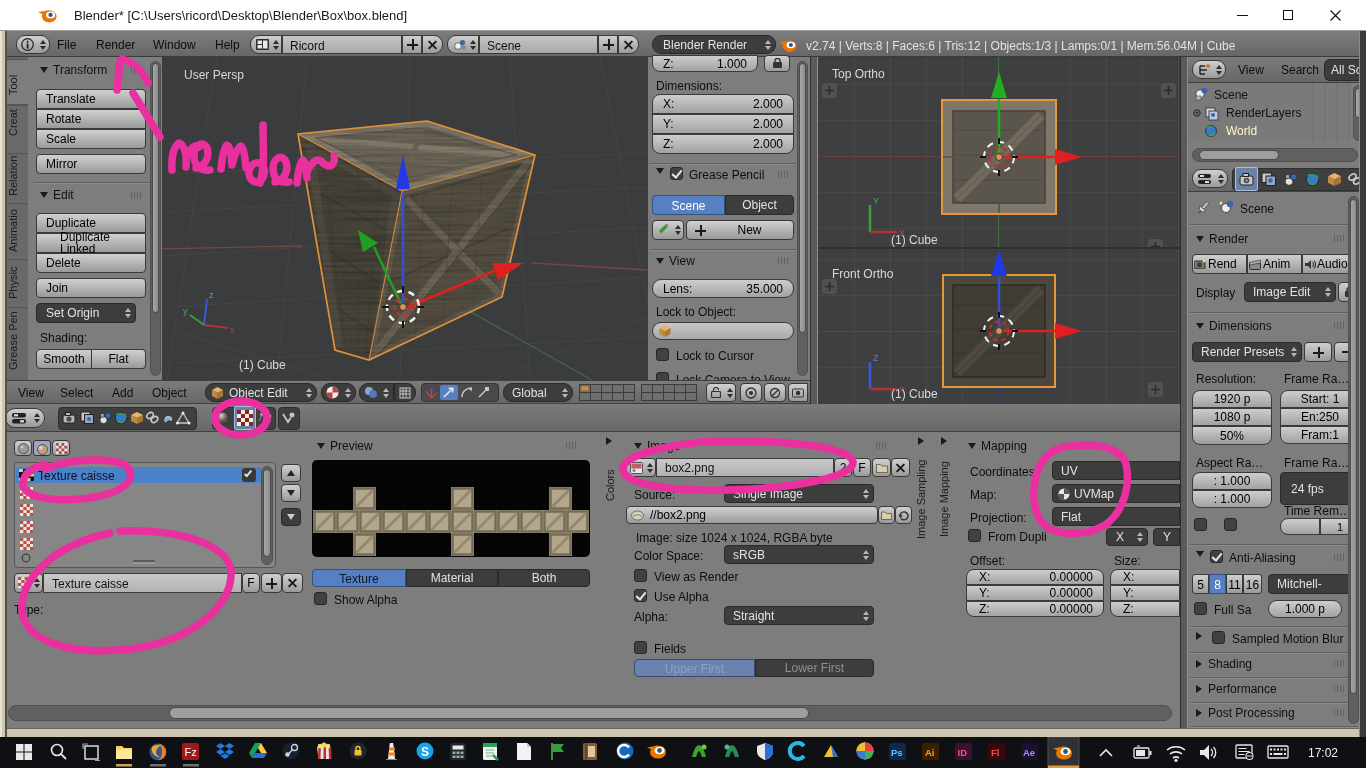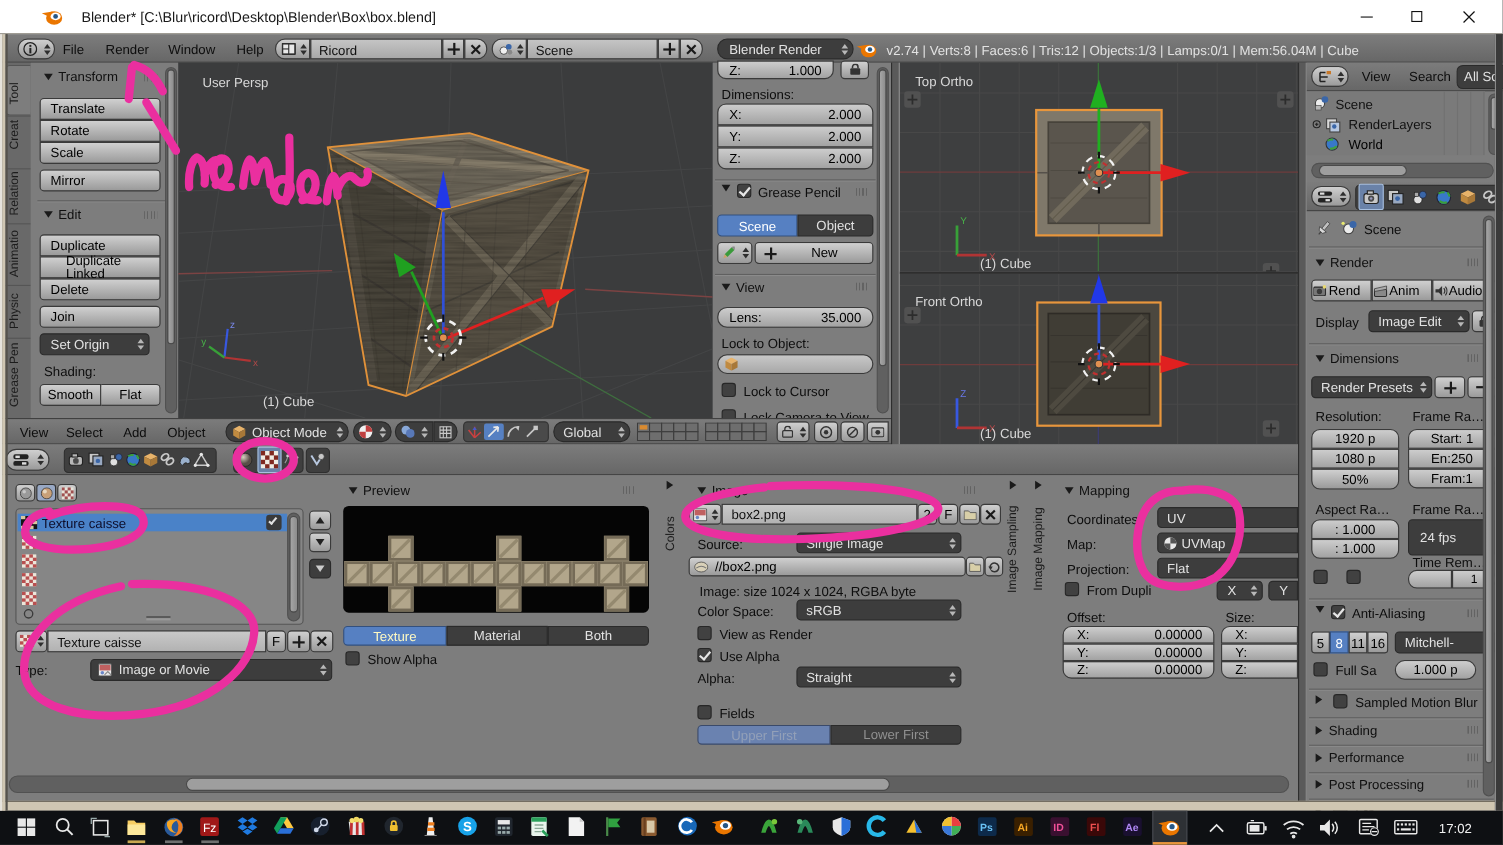--- a/index.html
+++ b/index.html
@@ -45,21 +45,21 @@
 <body>
 <div id="root">
 
   <div class="abs" style="left:0;top:0;width:1366px;height:31px;background:#ffffff;border-bottom:1px solid #9f9c94;">
     <svg class="abs" style="left:38px;top:7px" width="19" height="17" viewBox="0 0 22 18">
       <ellipse cx="13" cy="10" rx="8.5" ry="7" fill="#ea7600"></ellipse>
       <ellipse cx="14.5" cy="8.3" rx="5.3" ry="4" fill="#fff"></ellipse>
       <circle cx="14.5" cy="8.3" r="2.5" fill="#265787"></circle>
       <path d="M0,5 L11.5,3.2 L7.5,8.6 Z" fill="#ea7600"></path>
     </svg>
-    <div class="abs" style="left:74px;top:8px;font-size:13px;color:#1a1a1a;">Blender* [C:\Blur\ricord\Desktop\Blender\Box\box.blend]</div>
+    <div class="abs" style="left:74px;top:8px;font-size:13px;color:#1a1a1a;">Blender* [C:\Users\ricord\Desktop\Blender\Box\box.blend]</div>
     <div class="abs" style="left:1237px;top:15px;width:11px;height:1px;background:#111;"></div>
     <div class="abs" style="left:1283px;top:10px;width:10px;height:10px;border:1px solid #111;"></div>
     <svg class="abs" style="left:1330px;top:10px" width="11" height="11">
         <path d="M0.5,0.5 L10.5,10.5 M10.5,0.5 L0.5,10.5" stroke="#111" stroke-width="1.1"></path>
       </svg>
   </div>
 
   <div class="abs" style="left:0;top:32px;width:1366px;height:25px;background:linear-gradient(#7c7c7c,#676767);border-bottom:1px solid #3a3a3a;">
     <div class="btn" style="left:16px;top:3px;width:34px;height:19px;border-radius:9px;">
       <svg width="13" height="13" style="margin-left:4px">
@@ -362,21 +362,21 @@
     <div class="lbl" style="left:18px;top:5px;">View</div>
     <div class="lbl" style="left:60px;top:5px;">Select</div>
     <div class="lbl" style="left:112px;top:5px;">Add</div>
     <div class="lbl" style="left:152px;top:5px;">Object</div>
     <div class="dd" style="left:205px;top:2px;width:112px;height:19px;border-radius:9px;">
       <svg width="13" height="13" style="margin-left:5px">
           <polygon points="6.5,1 12,4 6.5,7 1,4" fill="#e8b36a"></polygon>
           <polygon points="1,4 6.5,7 6.5,13 1,10" fill="#c08a40"></polygon>
           <polygon points="12,4 6.5,7 6.5,13 12,10" fill="#a87838"></polygon>
         </svg>
-      <span style="margin-left:5px;">Object Mode</span>
+      <span style="margin-left:5px;">Object Edit</span>
         <span class="spin">
           <b></b>
           <i></i>
         </span>
       </div>
     <div class="dd" style="left:321px;top:2px;width:35px;height:19px;border-radius:9px;">
       <svg width="13" height="13" style="margin-left:4px">
           <circle cx="6.5" cy="6.5" r="6" fill="#f0f0f0"></circle>
           <path d="M6.5,0.5 A6,6 0 0 1 12.5,6.5 L6.5,6.5 Z" fill="#c04040"></path>
           <path d="M6.5,12.5 A6,6 0 0 1 0.5,6.5 L6.5,6.5 Z" fill="#c04040"></path>
@@ -594,21 +594,21 @@
       <div class="dd" style="left:136px;top:2px;width:44px;height:22px;border-radius:6px 0 0 6px;border-right:none;">
           <span style="margin-left:6px;">All Sc</span>
         </div>
     </div>
     <div class="abs" style="left:0;top:26px;width:162px;height:58px;background:#7a7a7a;"></div>
     <svg class="abs" style="left:120px;top:26px" width="42" height="58">
         <path d="M5,0 V58 M17,0 V58 M29,0 V58 M41,0 V58" stroke="#717171"></path>
       </svg>
     <div class="abs" style="left:26px;top:31px;font-size:12px;color:#111;">Scene</div>
     <div class="abs" style="left:38px;top:49px;font-size:12px;color:#111;">RenderLayers</div>
-    <div class="abs" style="left:38px;top:67px;font-size:12px;color:#000000;">World</div>
+    <div class="abs" style="left:38px;top:67px;font-size:12px;color:#fef9c3;">World</div>
     <svg class="abs" style="left:2px;top:30px" width="36" height="56">
       <circle cx="10" cy="7" r="4.2" fill="#ececec" stroke="#444"></circle>
         <circle cx="14.5" cy="3.5" r="3" fill="#3a66a8"></circle>
         <rect x="6" y="9" width="5" height="4" fill="#b8b8b8" stroke="#444" stroke-width=".6"></rect>
       <circle cx="7" cy="26" r="3.2" fill="none" stroke="#222" stroke-width="1"></circle>
         <path d="M5.5,26 h3 M7,24.5 v3" stroke="#222" stroke-width="1"></path>
       <rect x="16" y="21" width="9" height="9" fill="#d8d8d8" stroke="#444"></rect>
         <rect x="19" y="24" width="9" height="9" fill="#b8c8e0" stroke="#444"></rect>
         <circle cx="23" cy="28" r="2" fill="#3a66a8"></circle>
       <circle cx="21" cy="44" r="5.5" fill="#3878c8" stroke="#333"></circle>
@@ -1019,33 +1019,20 @@
       </div>
     <div class="abs" style="left:43px;top:141px;width:199px;height:20px;background:linear-gradient(#c9c9c9,#b2b2b2);border:1px solid #3a3a3a;font-size:12px;color:#111;padding:3px 0 0 8px;">Texture caisse</div>
     <div class="btn ctr" style="left:242px;top:141px;width:18px;height:20px;">F</div>
     <div class="btn ctr" style="left:261px;top:141px;width:21px;height:20px;">
         <span class="plus"></span>
       </div>
     <div class="btn ctr" style="left:282px;top:141px;width:21px;height:20px;">
         <span class="xx"></span>
       </div>
     <div class="lbl" style="left:14px;top:171px;">Type:</div>
-    <div class="dd" style="left:82px;top:167px;width:220px;height:20px;">
-      <svg width="13" height="12" style="margin-left:6px">
-          <rect x="0.5" y="0.5" width="12" height="11" rx="1" fill="#e8e8e8" stroke="#555"></rect>
-          <rect x="1.5" y="1.5" width="10" height="5" fill="#c06060"></rect>
-          <circle cx="4" cy="8.5" r="1.6" fill="#6a86c8"></circle>
-          <path d="M6,10.5 l3,-3 l3,3" stroke="#888" fill="none"></path>
-        </svg>
-      <span style="margin-left:6px;">Image or Movie</span>
-        <span class="spin">
-          <b></b>
-          <i></i>
-        </span>
-      </div>
 
     <div class="phdr" style="left:317px;top:7px;">Preview</div>
     <div class="grip" style="left:566px;top:10px;"></div>
     <div class="abs" style="left:312px;top:28px;width:278px;height:97px;background:#050505;border-radius:5px;overflow:hidden;">
       <svg width="278" height="97">
         <defs>
           <g id="usq">
               <rect width="23" height="23" fill="#b2a68b"></rect>
               <rect x="1.5" y="1.5" width="20" height="20" fill="none" stroke="#756b57" stroke-width="2.5"></rect>
               <path d="M3.5,19.5 L19.5,3.5" stroke="#94896f" stroke-width="3"></path>
@@ -1066,21 +1053,21 @@
             <use href="#usq" x="254" y="50"></use>
           <use href="#usq" x="41" y="27"></use>
             <use href="#usq" x="139" y="27"></use>
             <use href="#usq" x="237" y="27"></use>
           <use href="#usq" x="41" y="73"></use>
             <use href="#usq" x="139" y="73"></use>
             <use href="#usq" x="237" y="73"></use>
         </g>
       </svg>
     </div>
-    <div class="abs" style="left:312px;top:137px;width:94px;height:18px;background:#5680c2;border:1px solid #33507e;border-radius:4px 0 0 4px;color:#fef9c3;font-size:12px;text-align:center;padding-top:2px;">Texture</div>
+    <div class="abs" style="left:312px;top:137px;width:94px;height:18px;background:#5680c2;border:1px solid #33507e;border-radius:4px 0 0 4px;color:#0f172a;font-size:12px;text-align:center;padding-top:2px;">Texture</div>
     <div class="dd" style="left:406px;top:137px;width:92px;height:18px;border-radius:0;text-align:center;">
         <span style="margin:0 auto">Material</span>
       </div>
     <div class="dd" style="left:498px;top:137px;width:92px;height:18px;border-radius:0 4px 4px 0;">
         <span style="margin:0 auto">Both</span>
       </div>
     <div class="cb" style="left:314px;top:160px;"></div>
     <div class="lbl" style="left:334px;top:161px;">Show Alpha</div>
 
     <div class="abs" style="left:606px;top:5px;width:0;height:0;border-top:4.5px solid transparent;border-bottom:4.5px solid transparent;border-left:6px solid #1a1a1a;"></div>

